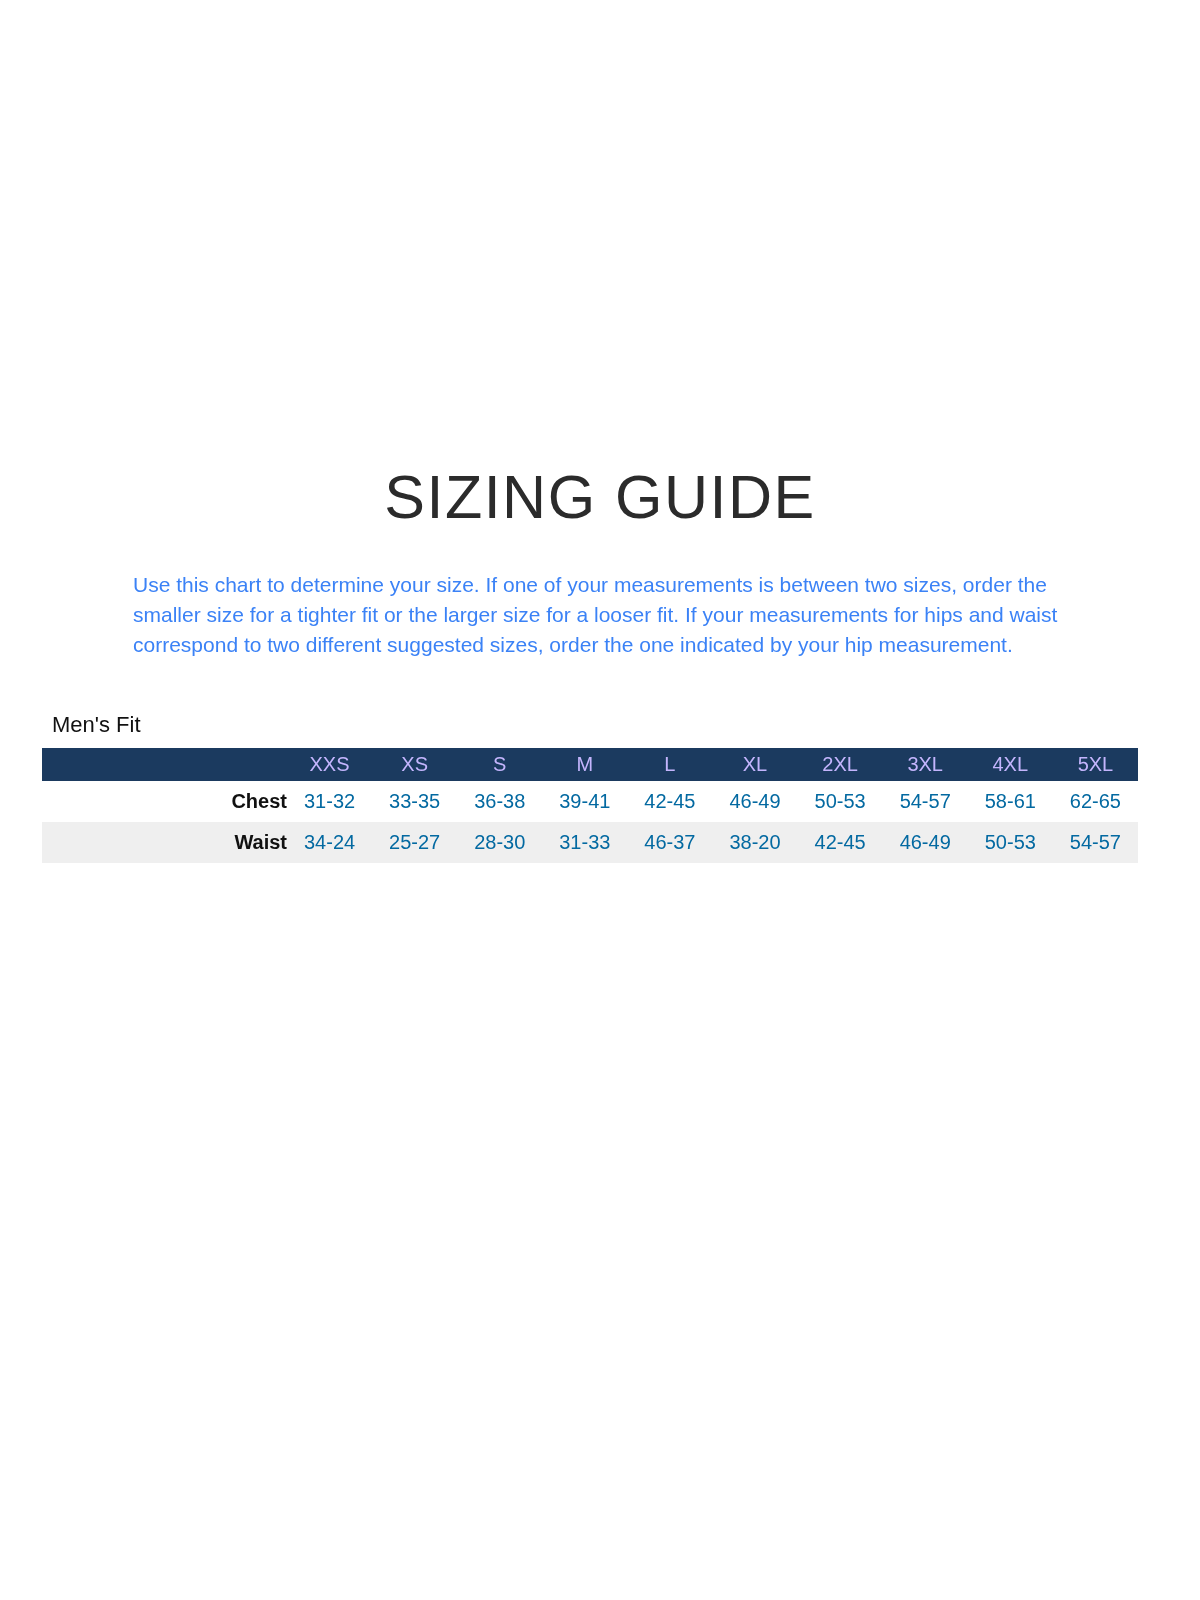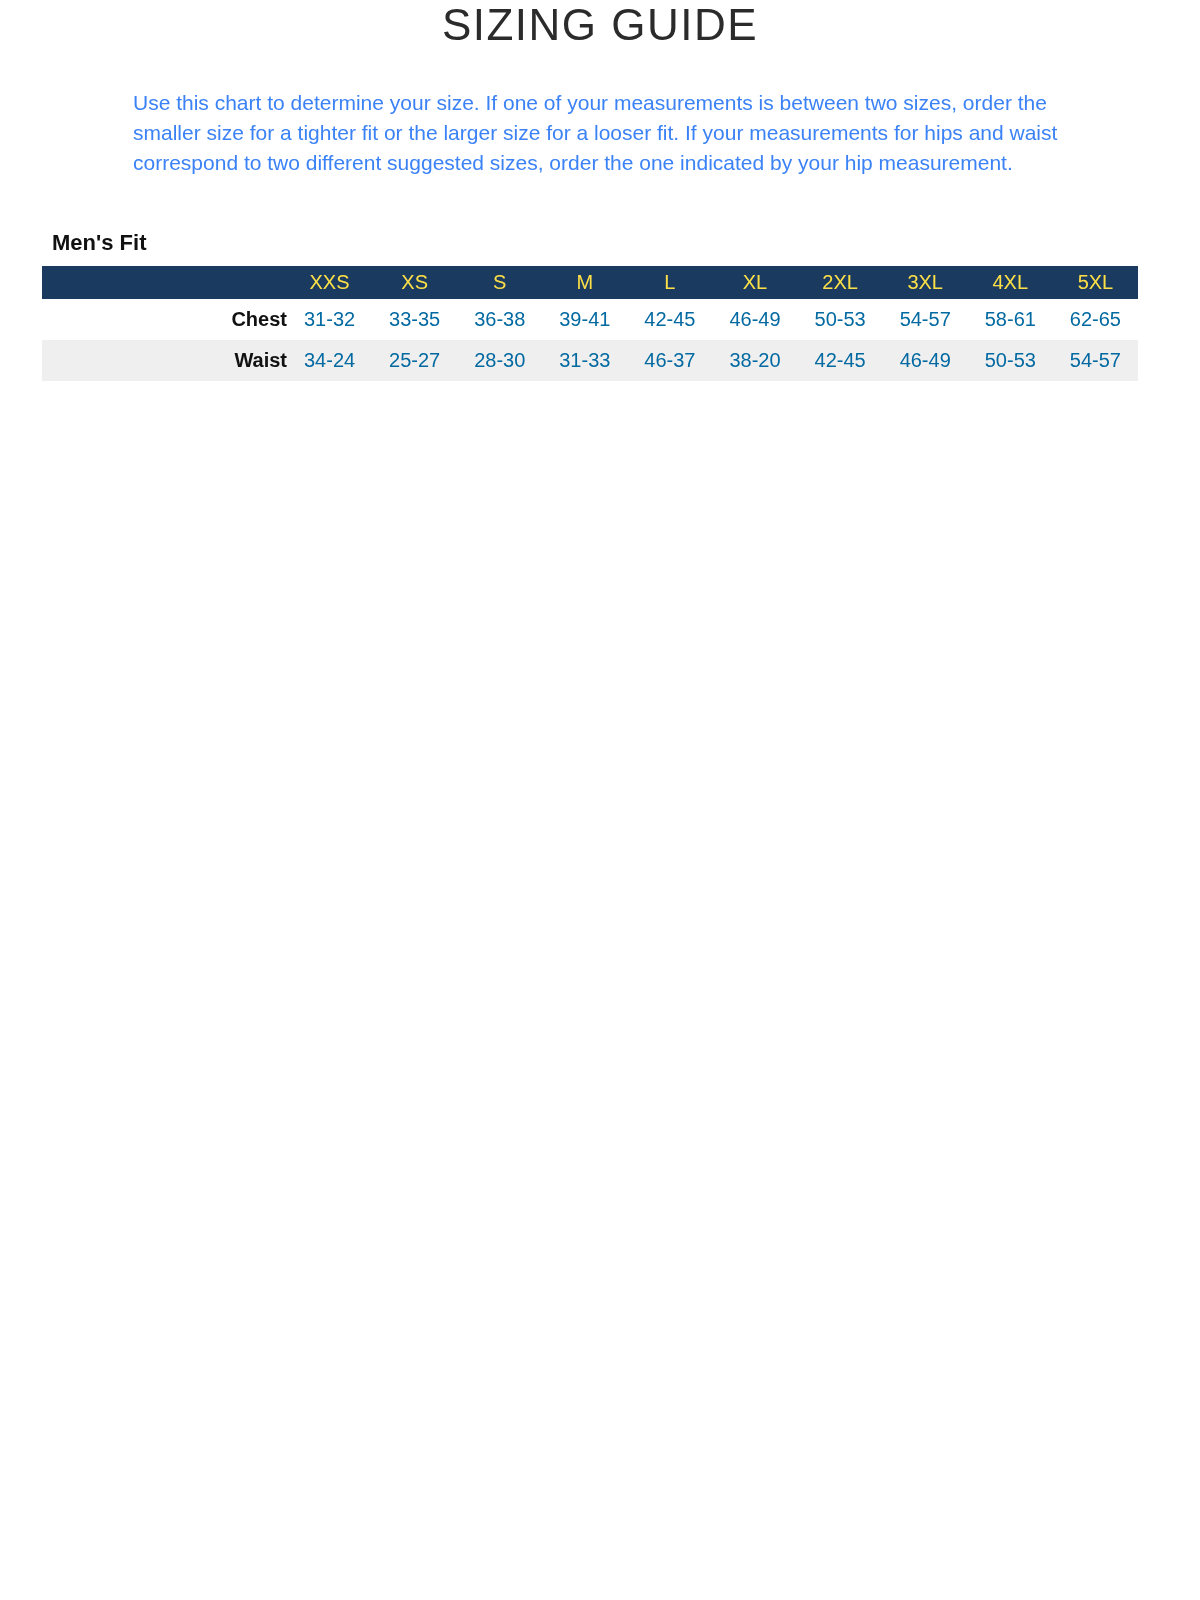--- a/index.html
+++ b/index.html
@@ -10,50 +10,51 @@
   }
   .page {
     position: relative;
     width: 1200px;
     height: 1600px;
     margin: 0 auto;
     background: #ffffff;
     overflow: hidden;
   }
   .title {
+    padding-top: 462px;
     text-align: center;
-    font-size: 44px;
+    font-size: 61px;
     font-weight: 400;
     letter-spacing: 1.5px;
     color: #2b2b2b;
   }
   .intro {
     margin: 38px auto 0 133px;
     width: 940px;
     font-size: 21px;
     line-height: 30px;
     color: #3b82f6;
   }
   .section-label {
     margin: 52px 0 10px 52px;
     font-size: 22px;
-    font-weight: 700;
+    font-weight: 400;
     color: #111111;
   }
   table.sizing {
     margin-left: 42px;
     width: 1096px;
     border-collapse: collapse;
     table-layout: fixed;
     font-size: 20px;
   }
   table.sizing col.label-col { width: 245px; }
   table.sizing thead tr {
     background: #1b3a5f;
-    color: #fde047;
+    color: #c4b5fd;
   }
   table.sizing thead th {
     height: 33px;
     font-weight: 400;
     text-align: center;
     vertical-align: middle;
   }
   table.sizing tbody tr { background: #ffffff; }
   table.sizing tbody tr.striped { background: #efefef; }
   table.sizing tbody th {

